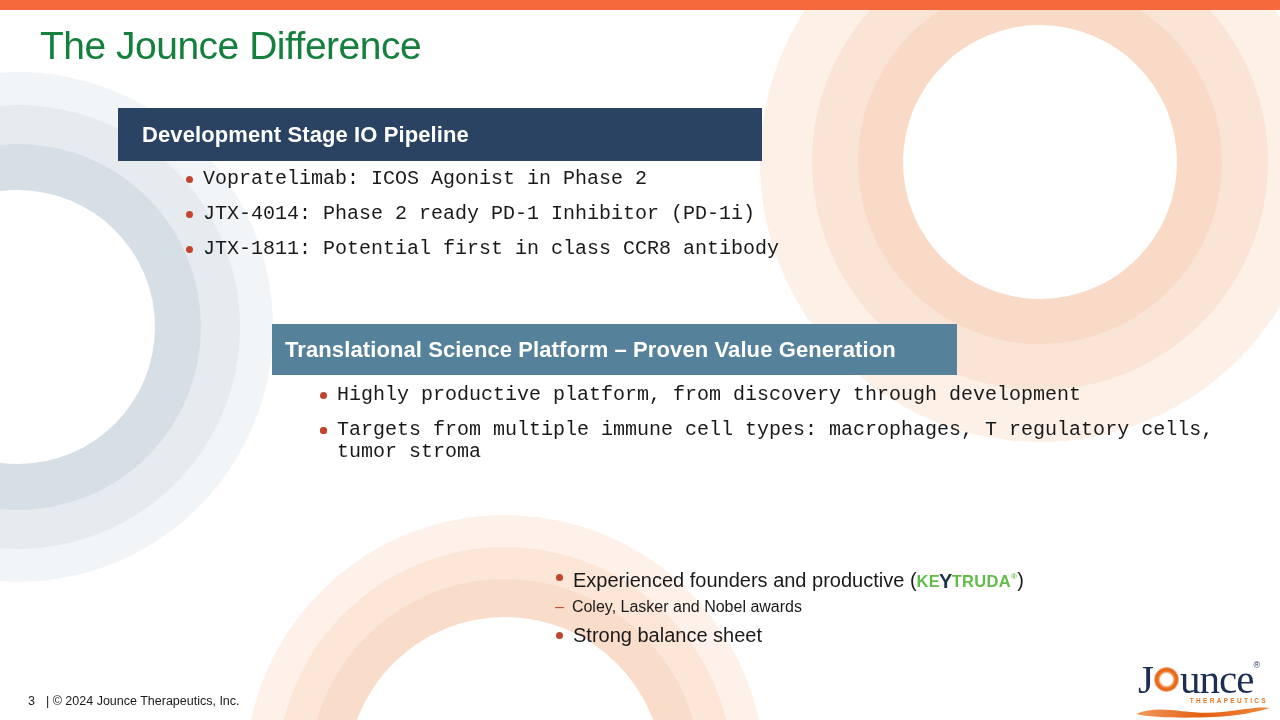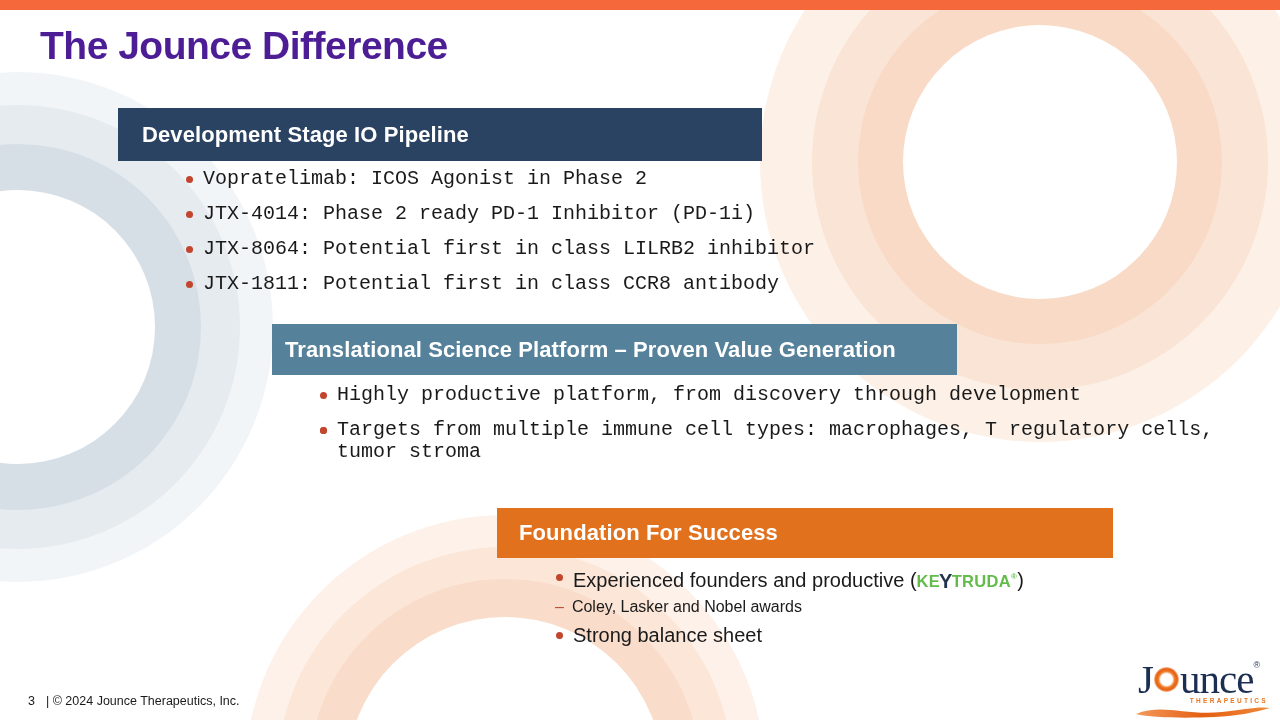--- a/index.html
+++ b/index.html
@@ -7,21 +7,21 @@
     position:relative;width:1280px;height:720px;overflow:hidden;background:#ffffff;
     font-family:"Liberation Sans",sans-serif;color:#1a1a1a;
   }
   
   .ring{position:absolute;border-radius:50%;}
   
   .top-bar{position:absolute;left:0;top:0;width:1280px;height:10px;background:#F4683C;z-index:6;}
   
   .title{
     position:absolute;left:40px;top:24px;margin:0;z-index:5;
-    font-size:39px;font-weight:700;letter-spacing:-0.5px;color:#4c1d95;text-align:center;
+    font-size:39px;font-weight:400;letter-spacing:-0.5px;color:#15803d;text-align:center;
   }
   
   .hdr{
     position:absolute;z-index:5;display:flex;align-items:center;
     color:#ffffff;font-weight:700;font-size:22px;letter-spacing:0.1px;
   }
   .hdr-pipeline{left:118px;top:108px;width:644px;height:53px;background:#2B4363;padding-left:24px;box-sizing:border-box;}
   .hdr-translational{left:272px;top:324px;width:685px;height:51px;background:#56819B;padding-left:13px;box-sizing:border-box;text-align:right;}
   .hdr-foundation{left:497px;top:508px;width:616px;height:50px;background:#E1711D;padding-left:22px;box-sizing:border-box;}
   
@@ -91,32 +91,30 @@
   </div>
 
   <div class="top-bar"></div>
 
   <h1 class="title">The Jounce Difference</h1>
 
   <div class="hdr hdr-pipeline">Development Stage IO Pipeline</div>
   <ul class="blist list-pipeline">
     <li><span class="dot"></span><span>Vopratelimab: ICOS Agonist in Phase 2</span></li>
     <li><span class="dot"></span><span>JTX-4014: Phase 2 ready PD-1 Inhibitor (PD-1i)</span></li>
-    <li><span class="dot"></span><span>JTX-8064: Potential first in class LILRB2 inhibitor</span></li>
     <li><span class="dot"></span><span>JTX-1811: Potential first in class CCR8 antibody</span></li>
   </ul>
 
   <div class="hdr hdr-translational">Translational Science Platform – Proven Value Generation</div>
   <ul class="blist list-translational">
     <li><span class="dot"></span><span>Highly productive platform, from discovery through development</span></li>
     <li><span class="dot"></span></li>
     <li><span class="dot"></span><span>Targets from multiple immune cell types: macrophages, T regulatory cells, tumor stroma</span></li>
   </ul>
 
-  <div class="hdr hdr-foundation">Foundation For Success</div>
 
   <div class="frow frow-exp">
     <span class="dot"></span><span><span>Experienced founders and productive (</span><span class="kt"><span class="kt-green">KE</span><span class="kt-y">Y</span><span class="kt-green">TRUDA</span><span class="kt-reg">®</span></span><span>)</span></span>
   </div>
   <div class="frow-sub">
     <span class="sub-dash">–</span><span>Coley, Lasker and Nobel awards</span>
   </div>
   <div class="frow frow-bal">
     <span class="dot"></span><span>Strong balance sheet</span>
   </div>

